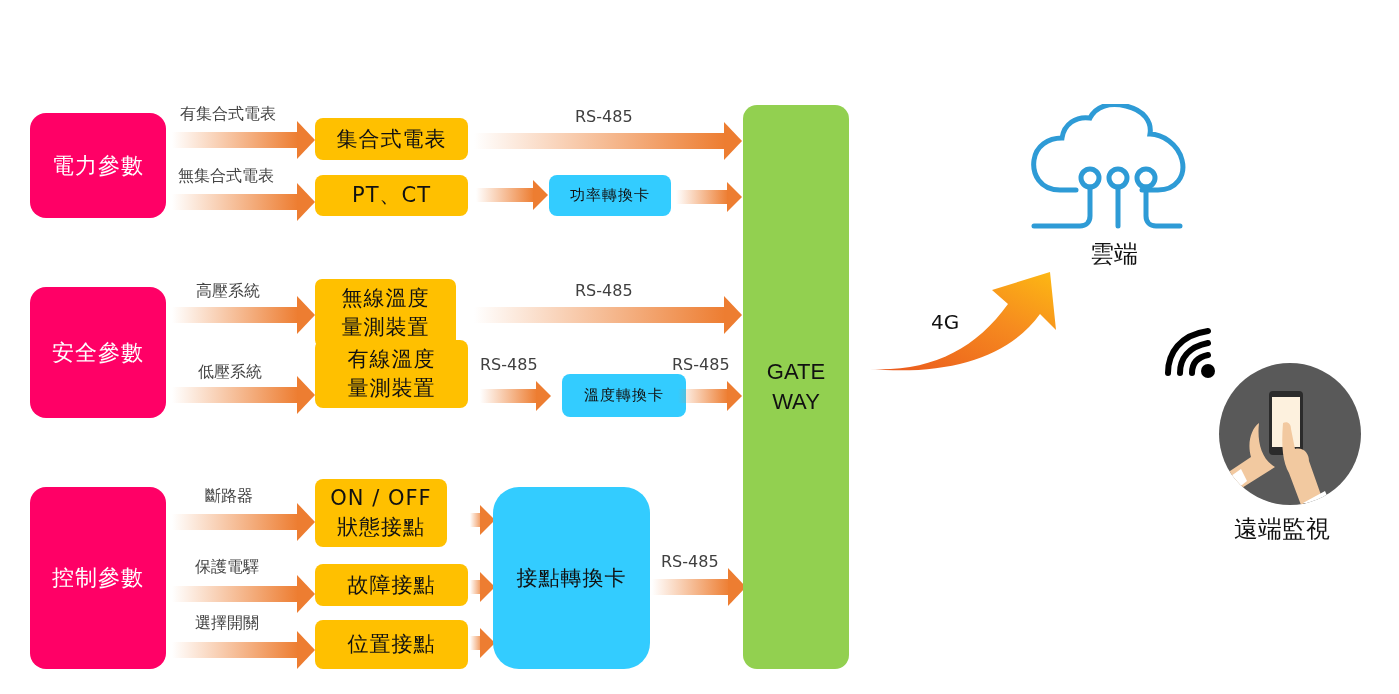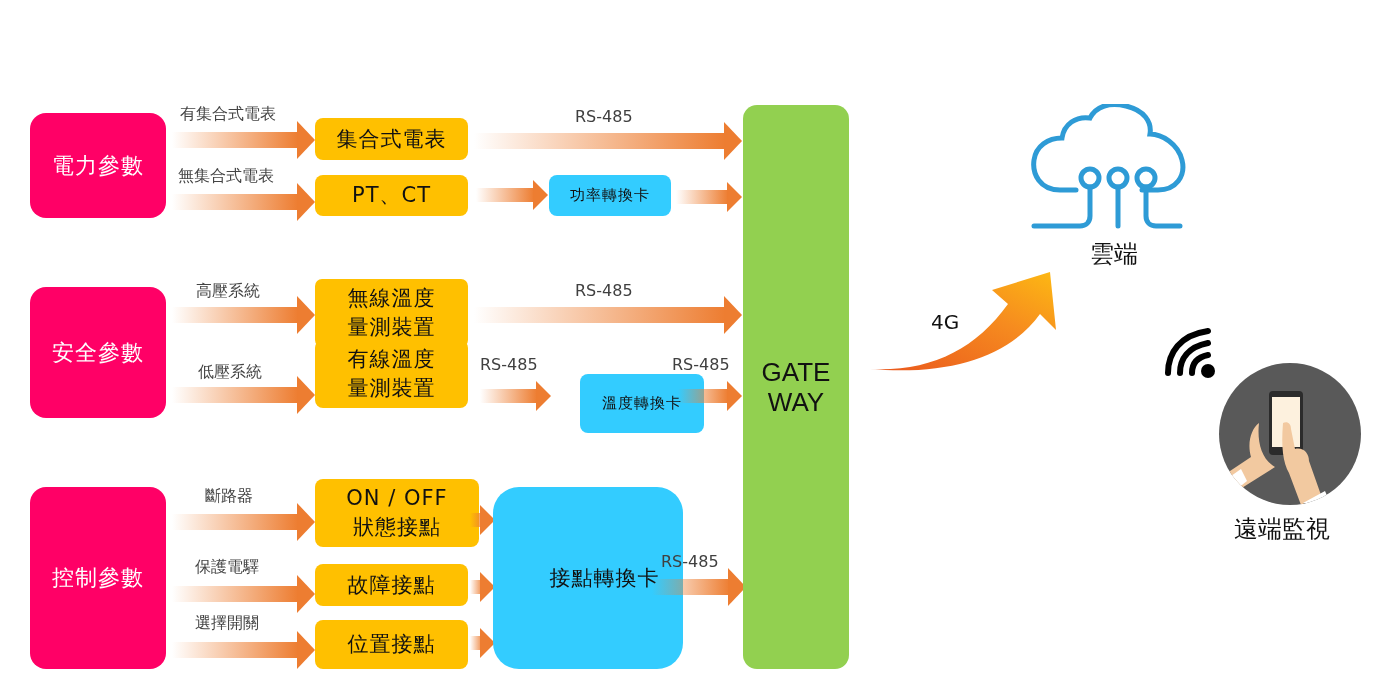--- a/index.html
+++ b/index.html
@@ -10,24 +10,24 @@
          display:flex; align-items:center; justify-content:center;
          font-size:22px; letter-spacing:1px; }
   .dev { background:#ffc000; color:#111; border-radius:8px;
          display:flex; flex-direction:column; align-items:center; justify-content:center;
          font-size:21px; line-height:29px; letter-spacing:1px; text-align:center; }
   .card { background:#33ccff; color:#111; border-radius:8px;
           display:flex; align-items:center; justify-content:center;
           font-size:15px; letter-spacing:1px; }
   .bigcard { background:#33ccff; color:#111; border-radius:26px;
              display:flex; align-items:center; justify-content:center;
-             font-size:21px; letter-spacing:1px;padding-left:33px; }
+             font-size:21px; letter-spacing:1px; }
   .gw { background:#92d050; color:#111; border-radius:14px;
         display:flex; flex-direction:column; align-items:center; justify-content:center;
-        font-size:26px; line-height:30px; font-family:"Liberation Sans", sans-serif; }
+        font-size:22px; line-height:30px; font-family:"Liberation Sans", sans-serif; }
   .lbl { color:#444; font-size:16px; white-space:nowrap; }
   .rs { color:#404040; font-size:16px; white-space:nowrap; font-family:"DejaVu Sans", sans-serif; }
   .arrow { position:absolute; height:38px; }
   .arrow .shaft { position:absolute; left:0; top:11px; height:16px;
                   background:linear-gradient(to right, rgba(237,125,49,0) 0%, rgba(237,125,49,0.55) 55%, #ed7d31 100%); }
   .arrow .head { position:absolute; top:0; width:0; height:0;
                  border-top:19px solid transparent; border-bottom:19px solid transparent;
                  border-left:18px solid #ed7d31; }
   .arrow.sm { height:30px; }
   .arrow.sm .shaft { top:8px; height:14px; }
@@ -87,41 +87,41 @@
 <div class="arrow" style="left:172px;top:296px;width:143px;">
     <div class="shaft" style="width:126px;"></div>
     <div class="head" style="left:125px;"></div>
   </div>
 <span class="abs lbl" style="left:198px;top:362px;">低壓系統</span>
 <div class="arrow" style="left:172px;top:376px;width:143px;">
     <div class="shaft" style="width:126px;"></div>
     <div class="head" style="left:125px;"></div>
   </div>
 
-<div class="abs dev" style="left:315px;top:279px;width:153px;height:68px;border-radius:7px;">
+<div class="abs dev" style="left:315px;top:279px;width:141px;height:68px;border-radius:7px;">
   <span>無線溫度</span>
   <span>量測裝置</span>
 </div>
 <div class="abs dev" style="left:315px;top:340px;width:153px;height:68px;">
   <span>有線溫度</span>
   <span>量測裝置</span>
 </div>
 
 <span class="abs rs" style="left:575px;top:281px;">RS-485</span>
 <div class="arrow" style="left:474px;top:296px;width:268px;">
     <div class="shaft" style="width:251px;"></div>
     <div class="head" style="left:250px;"></div>
   </div>
 
 <span class="abs rs" style="left:480px;top:355px;">RS-485</span>
 <div class="arrow sm" style="left:480px;top:381px;width:71px;">
     <div class="shaft" style="width:57px;"></div>
     <div class="head" style="left:56px;"></div>
   </div>
-<div class="abs card" style="left:580px;top:374px;width:124px;height:59px;">
+<div class="abs card" style="left:562px;top:374px;width:124px;height:43px;">
   <span>溫度轉換卡</span>
 </div>
 <span class="abs rs" style="left:672px;top:355px;">RS-485</span>
 <div class="arrow sm" style="left:678px;top:381px;width:64px;">
     <div class="shaft" style="width:50px;"></div>
     <div class="head" style="left:49px;"></div>
   </div>
 
 <span class="abs lbl" style="left:205px;top:486px;">斷路器</span>
 <div class="arrow" style="left:172px;top:503px;width:143px;">
@@ -132,21 +132,21 @@
 <div class="arrow" style="left:172px;top:575px;width:143px;">
     <div class="shaft" style="width:126px;"></div>
     <div class="head" style="left:125px;"></div>
   </div>
 <span class="abs lbl" style="left:195px;top:613px;">選擇開關</span>
 <div class="arrow" style="left:172px;top:631px;width:143px;">
     <div class="shaft" style="width:126px;"></div>
     <div class="head" style="left:125px;"></div>
   </div>
 
-<div class="abs dev" style="left:315px;top:479px;width:164px;height:68px;align-items:center;">
+<div class="abs dev" style="left:315px;top:479px;width:132px;height:68px;align-items:center;">
   <span>ON / OFF</span>
   <span>狀態接點</span>
 </div>
 <div class="abs dev" style="left:315px;top:564px;width:153px;height:42px;">
   <span>故障接點</span>
 </div>
 <div class="abs dev" style="left:315px;top:620px;width:153px;height:49px;">
   <span>位置接點</span>
 </div>
 

